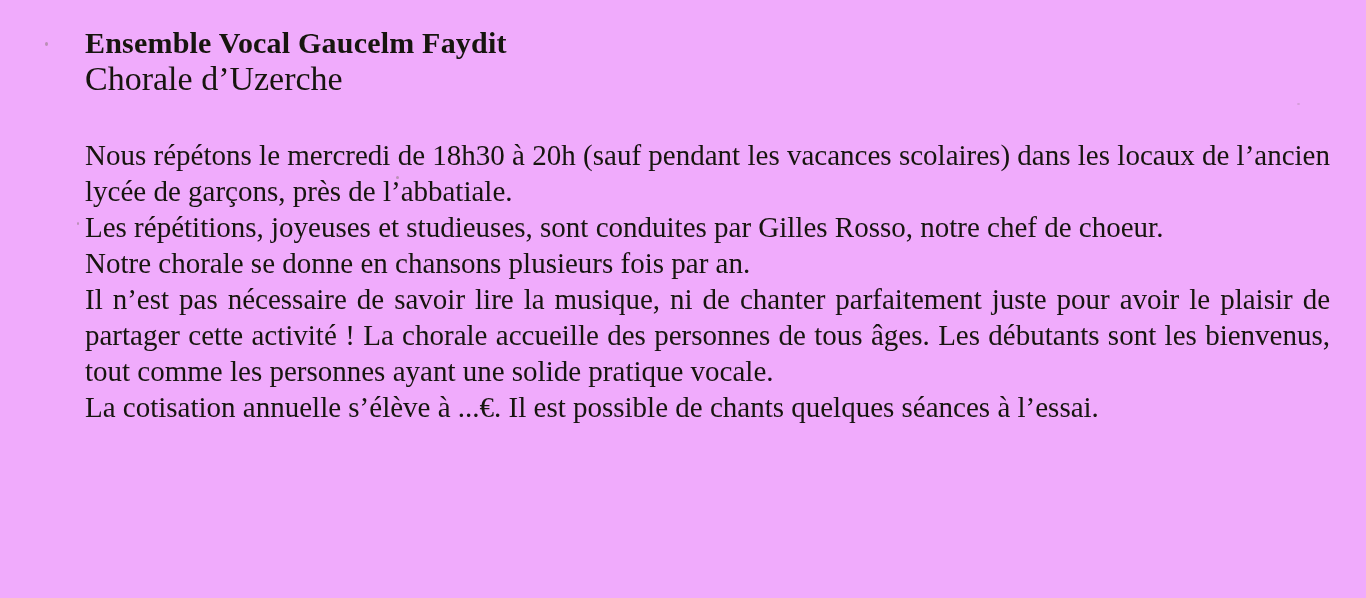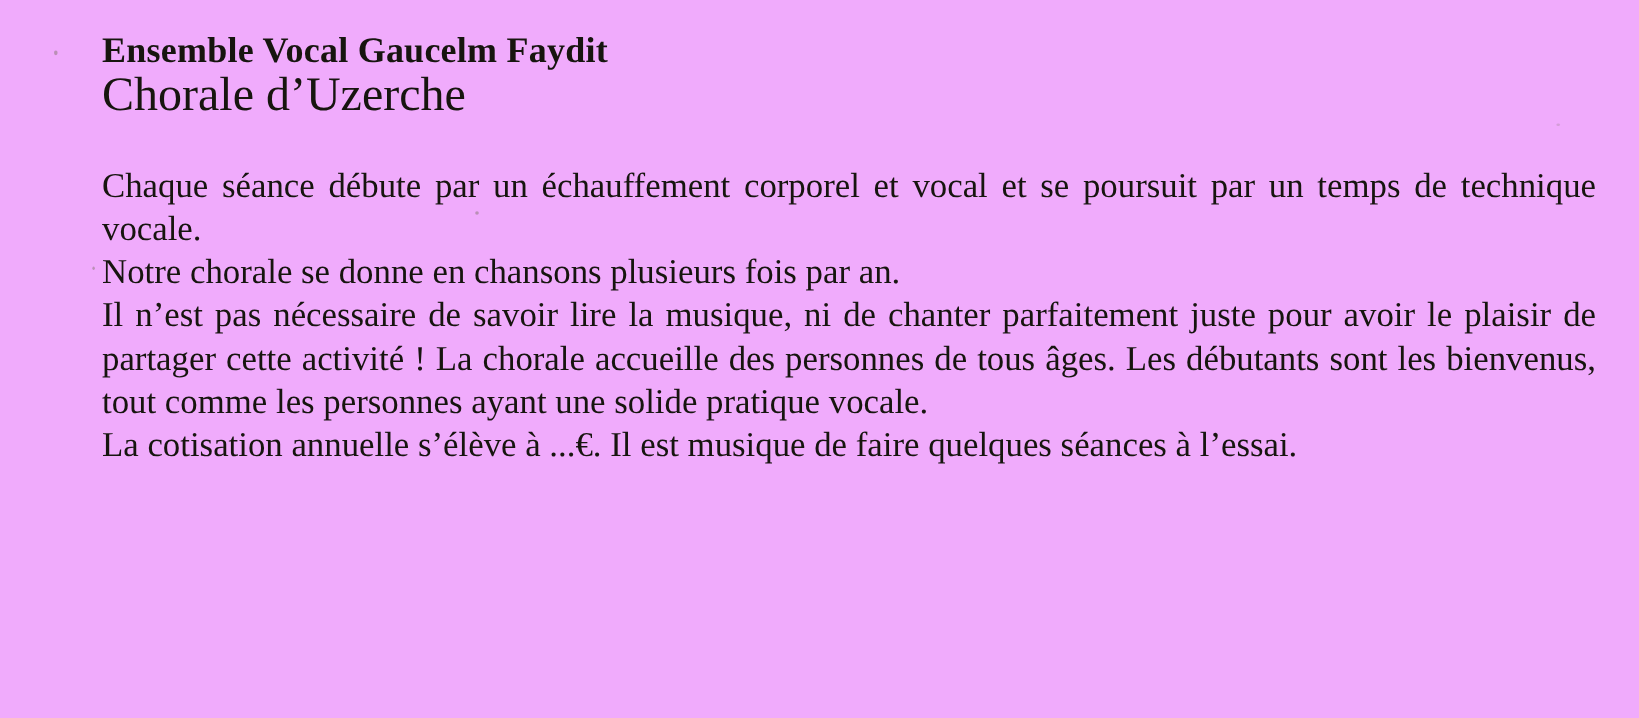--- a/index.html
+++ b/index.html
@@ -27,21 +27,21 @@
   .doc-header { margin-bottom: 40px; }
 
   .doc-title {
     font-size: 30px;
     font-weight: bold;
     line-height: 36px;
     letter-spacing: 0.2px;
   }
 
   .doc-subtitle {
-    font-size: 40px;
+    font-size: 34px;
     font-weight: normal;
     line-height: 36px;
   }
 
   .doc-body { width: 1245px; }
 
   .para {
     font-size: 29px;
     line-height: 36px;
     text-align: justify;
@@ -69,19 +69,20 @@
   <span class="speck speck-2"></span>
   <span class="speck speck-3"></span>
   <span class="speck speck-4"></span>
 
   <div class="doc-header">
     <div class="doc-title">Ensemble Vocal Gaucelm Faydit</div>
     <div class="doc-subtitle">Chorale d’Uzerche</div>
   </div>
 
   <div class="doc-body">
-      <p class="para">Chaque séance débute par un échauffement corporel et vocal et se poursuit par un temps de technique vocale.</p>
+      <p class="para">Nous répétons le mercredi de 18h30 à 20h (sauf pendant les vacances scolaires) dans les locaux de l’ancien lycée de garçons, près de l’abbatiale.</p>
+      <p class="para">Les répétitions, joyeuses et studieuses, sont conduites par Gilles Rosso, notre chef de choeur.</p>
       <p class="para">Notre chorale se donne en chansons plusieurs fois par an.</p>
       <p class="para">Il n’est pas nécessaire de savoir lire la musique, ni de chanter parfaitement juste pour avoir le plaisir de partager cette activité&nbsp;! La chorale accueille des personnes de tous âges. Les débutants sont les bienvenus, tout comme les personnes ayant une solide pratique vocale.</p>
-      <p class="para">La cotisation annuelle s’élève à ...€. Il est musique de faire quelques séances à l’essai.</p>
+      <p class="para">La cotisation annuelle s’élève à ...€. Il est possible de chants quelques séances à l’essai.</p>
     </div>
 
 </div>
 
 </body></html>

